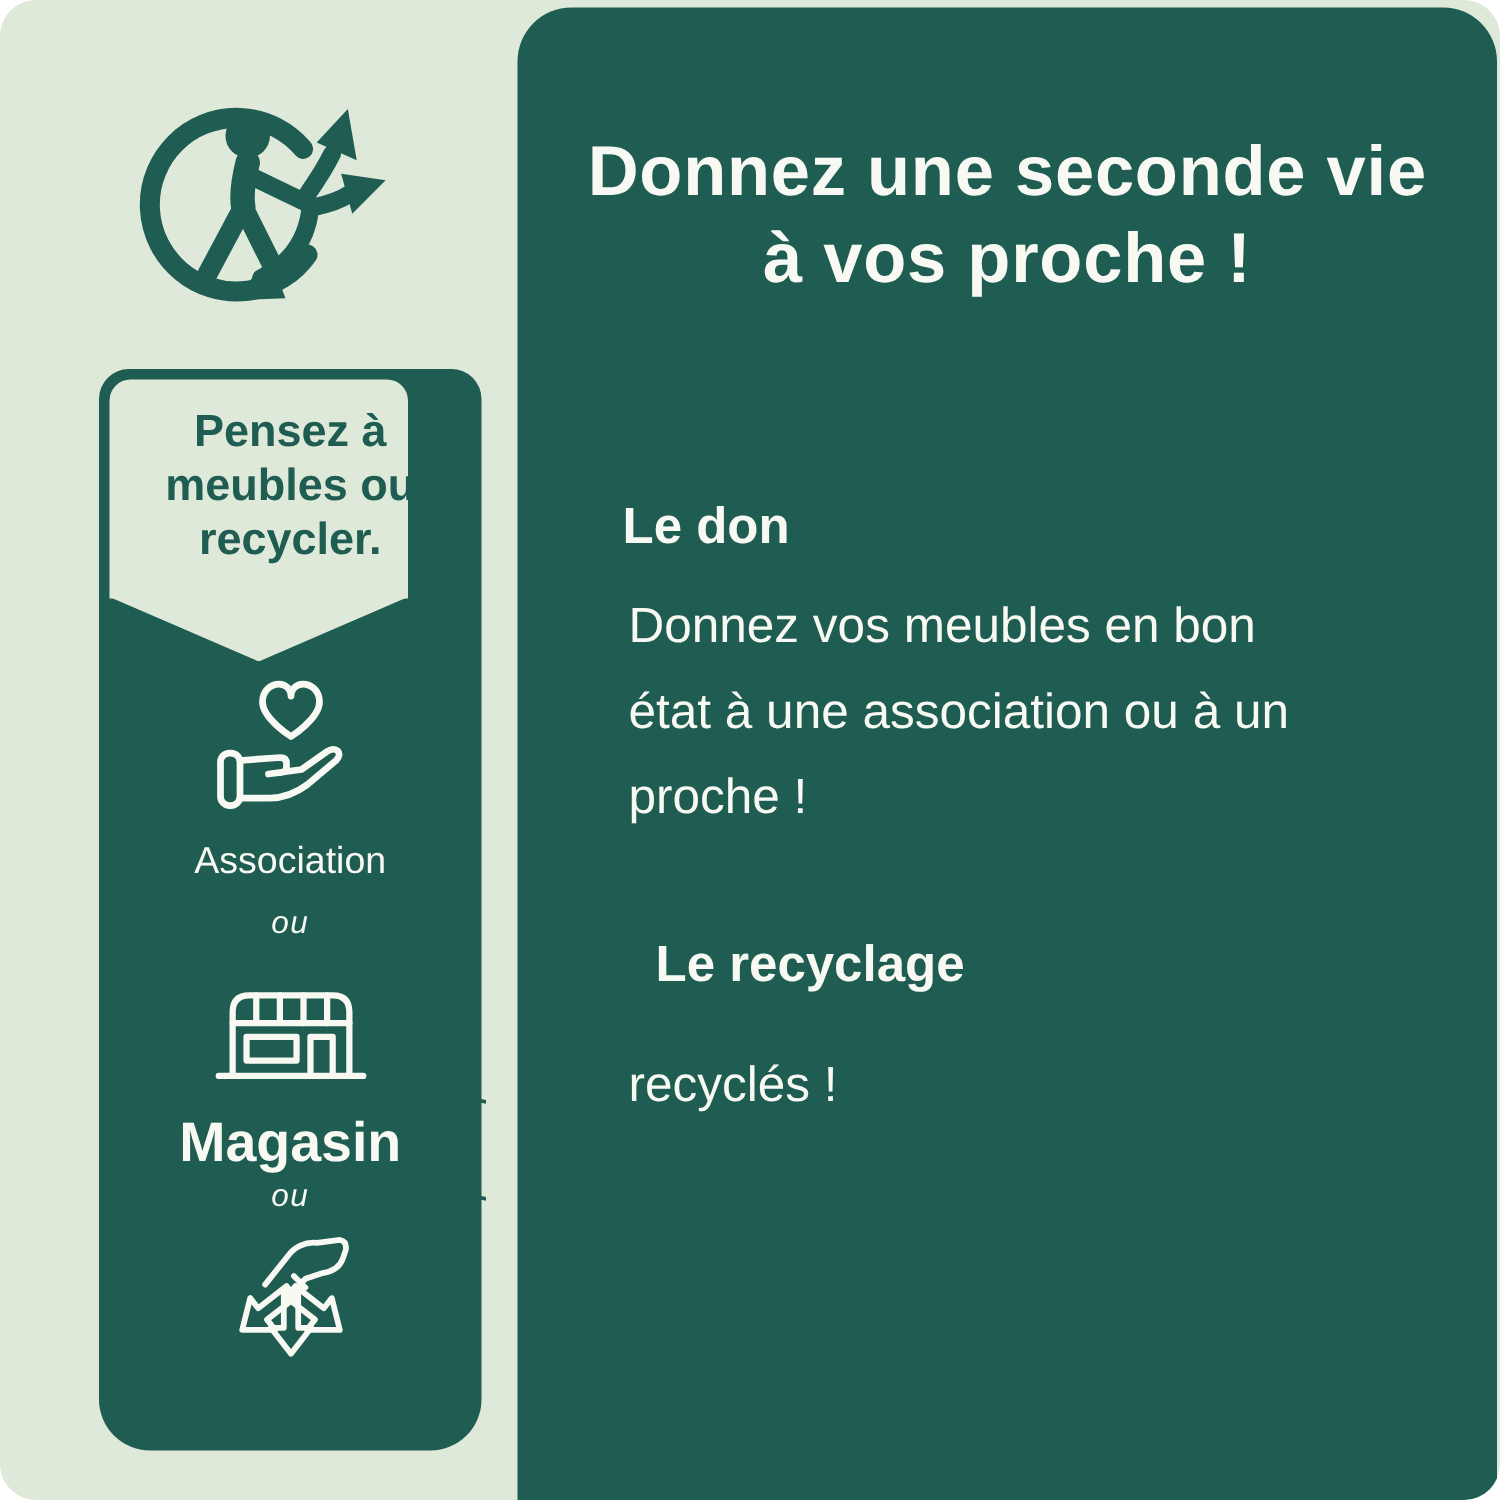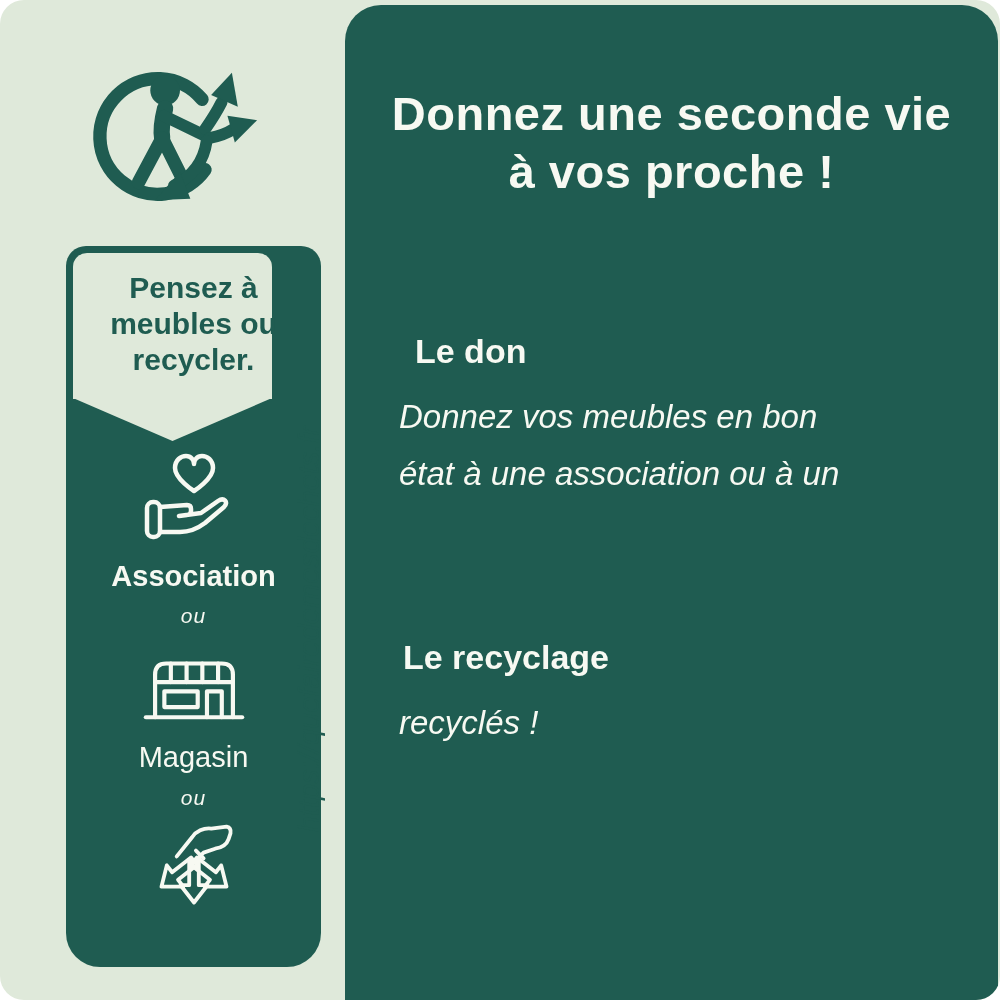--- a/index.html
+++ b/index.html
@@ -14,24 +14,24 @@
     background:#1f5c51;border-radius:36px 36px 0 0;color:#f7f9f2;
   }
   .panel-title{
     position:absolute;top:80px;left:0;right:0;text-align:center;
     font-weight:700;font-size:47px;line-height:58px;letter-spacing:.5px;
   }
   .section-heading{
     position:absolute;left:58px;font-weight:700;font-size:34px;
   }
   .section-body{
-    position:absolute;left:54px;font-style:italic;font-size:33px;line-height:57px;
+    position:absolute;left:74px;font-size:33px;line-height:57px;
   }
   .s1-head{top:327px;margin-left:12px;} .s1-body{top:383px;}
-  .s2-head{top:633px;} .s2-body{top:689px;}
+  .s2-head{top:619px;margin-left:34px;} .s2-body{top:689px;}
 
   
   .column{
     position:absolute;left:66px;top:246px;width:255px;height:721px;
     background:#1f5c51;border-radius:20px 20px 34px 34px;
   }
   .ribbon-light{
     position:absolute;left:7px;top:7px;width:199px;height:146px;
     background:#dfe9da;border-radius:14px 14px 0 0;
   }
@@ -39,24 +39,24 @@
     position:absolute;left:7px;top:152px;width:199px;height:43px;
     background:#dfe9da;clip-path:polygon(0 0,100% 0,50% 100%);
   }
   .ribbon-text{
     position:absolute;left:0;top:24px;width:100%;text-align:center;
     color:#1f5c51;font-weight:700;font-size:30px;line-height:36px;
   }
   .col-item{position:absolute;left:0;width:100%;text-align:center;color:#f7f9f2;}
   .col-icon{display:block;margin:0 auto;}
   .icon-heart-hand{top:205px;}
-  .label-association{top:314px;font-weight:700;font-size:29px;}
+  .label-association{top:314px;font-weight:400;font-size:25px;}
   .sep-1{top:358px;font-style:italic;font-size:21px;letter-spacing:1px;}
   .icon-store{top:399px;}
-  .label-magasin{top:495px;font-weight:400;font-size:29px;}
+  .label-magasin{top:495px;font-weight:700;font-size:37px;}
   .sep-2{top:540px;font-style:italic;font-size:21px;letter-spacing:1px;}
   .icon-dechet{top:572px;}
   .label-decheterie{top:672px;font-weight:700;font-size:29px;}
 
   
   .vertical-url{
     position:absolute;left:311px;top:629px;width:482px;height:36px;
     transform:translate(-50%,-50%) rotate(-90deg);
     text-align:center;color:#1f5c51;font-style:italic;font-size:29px;white-space:nowrap;
   }
@@ -140,20 +140,21 @@
   <div class="panel">
     <div class="panel-title">
       <div>Donnez une seconde vie</div>
       <div>à vos proche !</div>
     </div>
 
     <div class="section-heading s1-head">Le don</div>
     <div class="section-body s1-body">
       <div>Donnez vos meubles en bon</div>
       <div>état à une association ou à un</div>
+      <div>proche !</div>
     </div>
 
     <div class="section-heading s2-head">Le recyclage</div>
     <div class="section-body s2-body">
       <div>recyclés !</div>
     </div>
   </div>
 
 </div>
 

